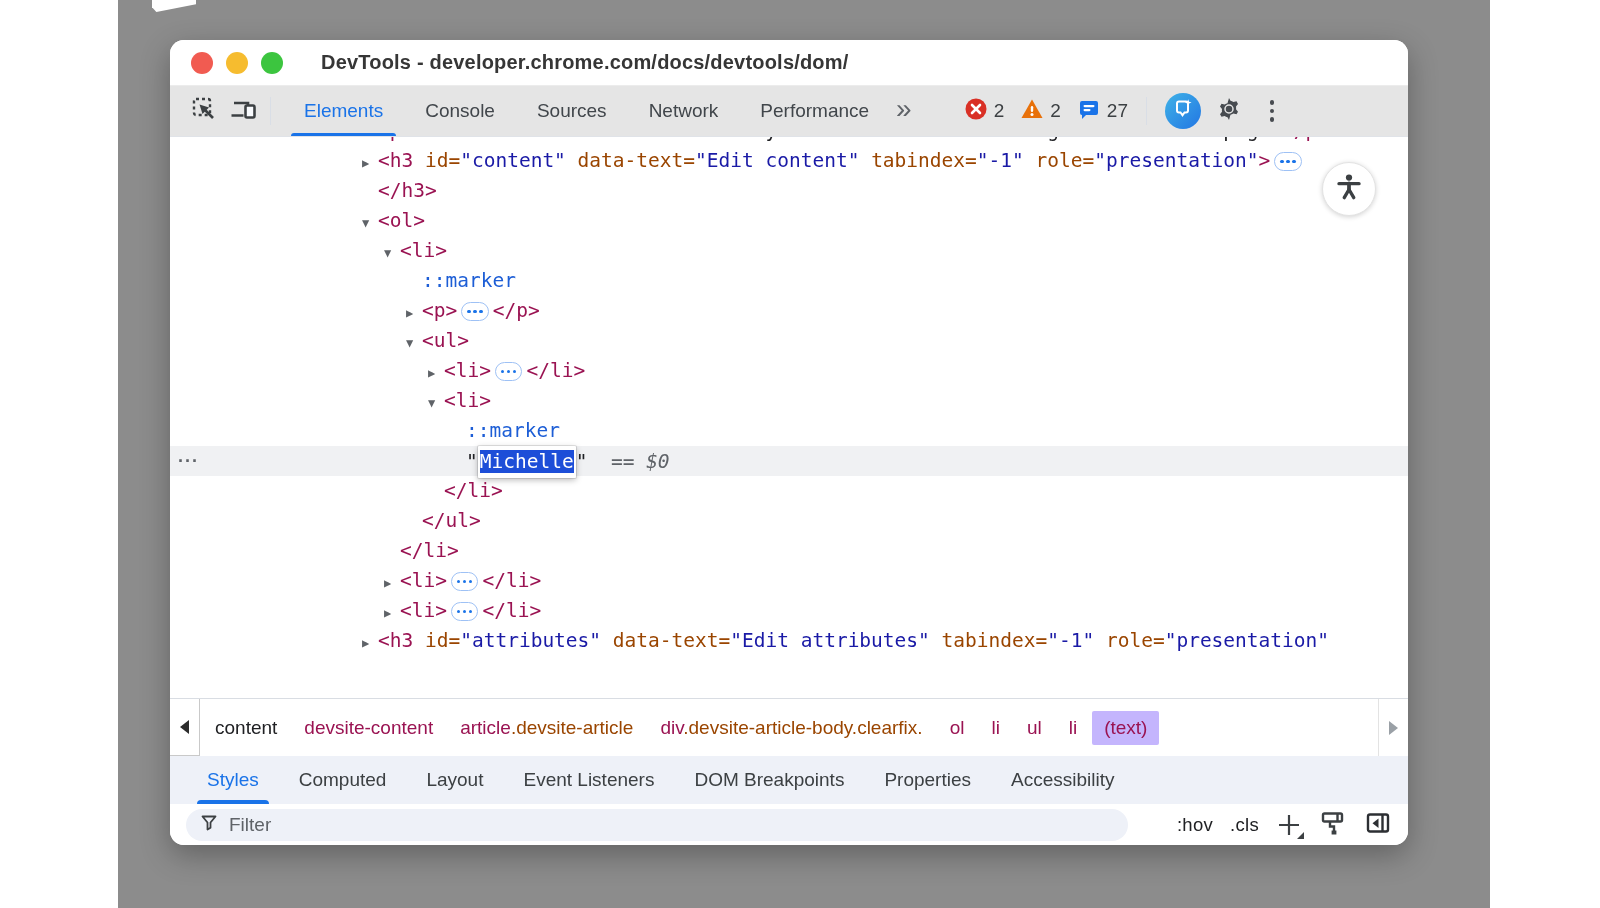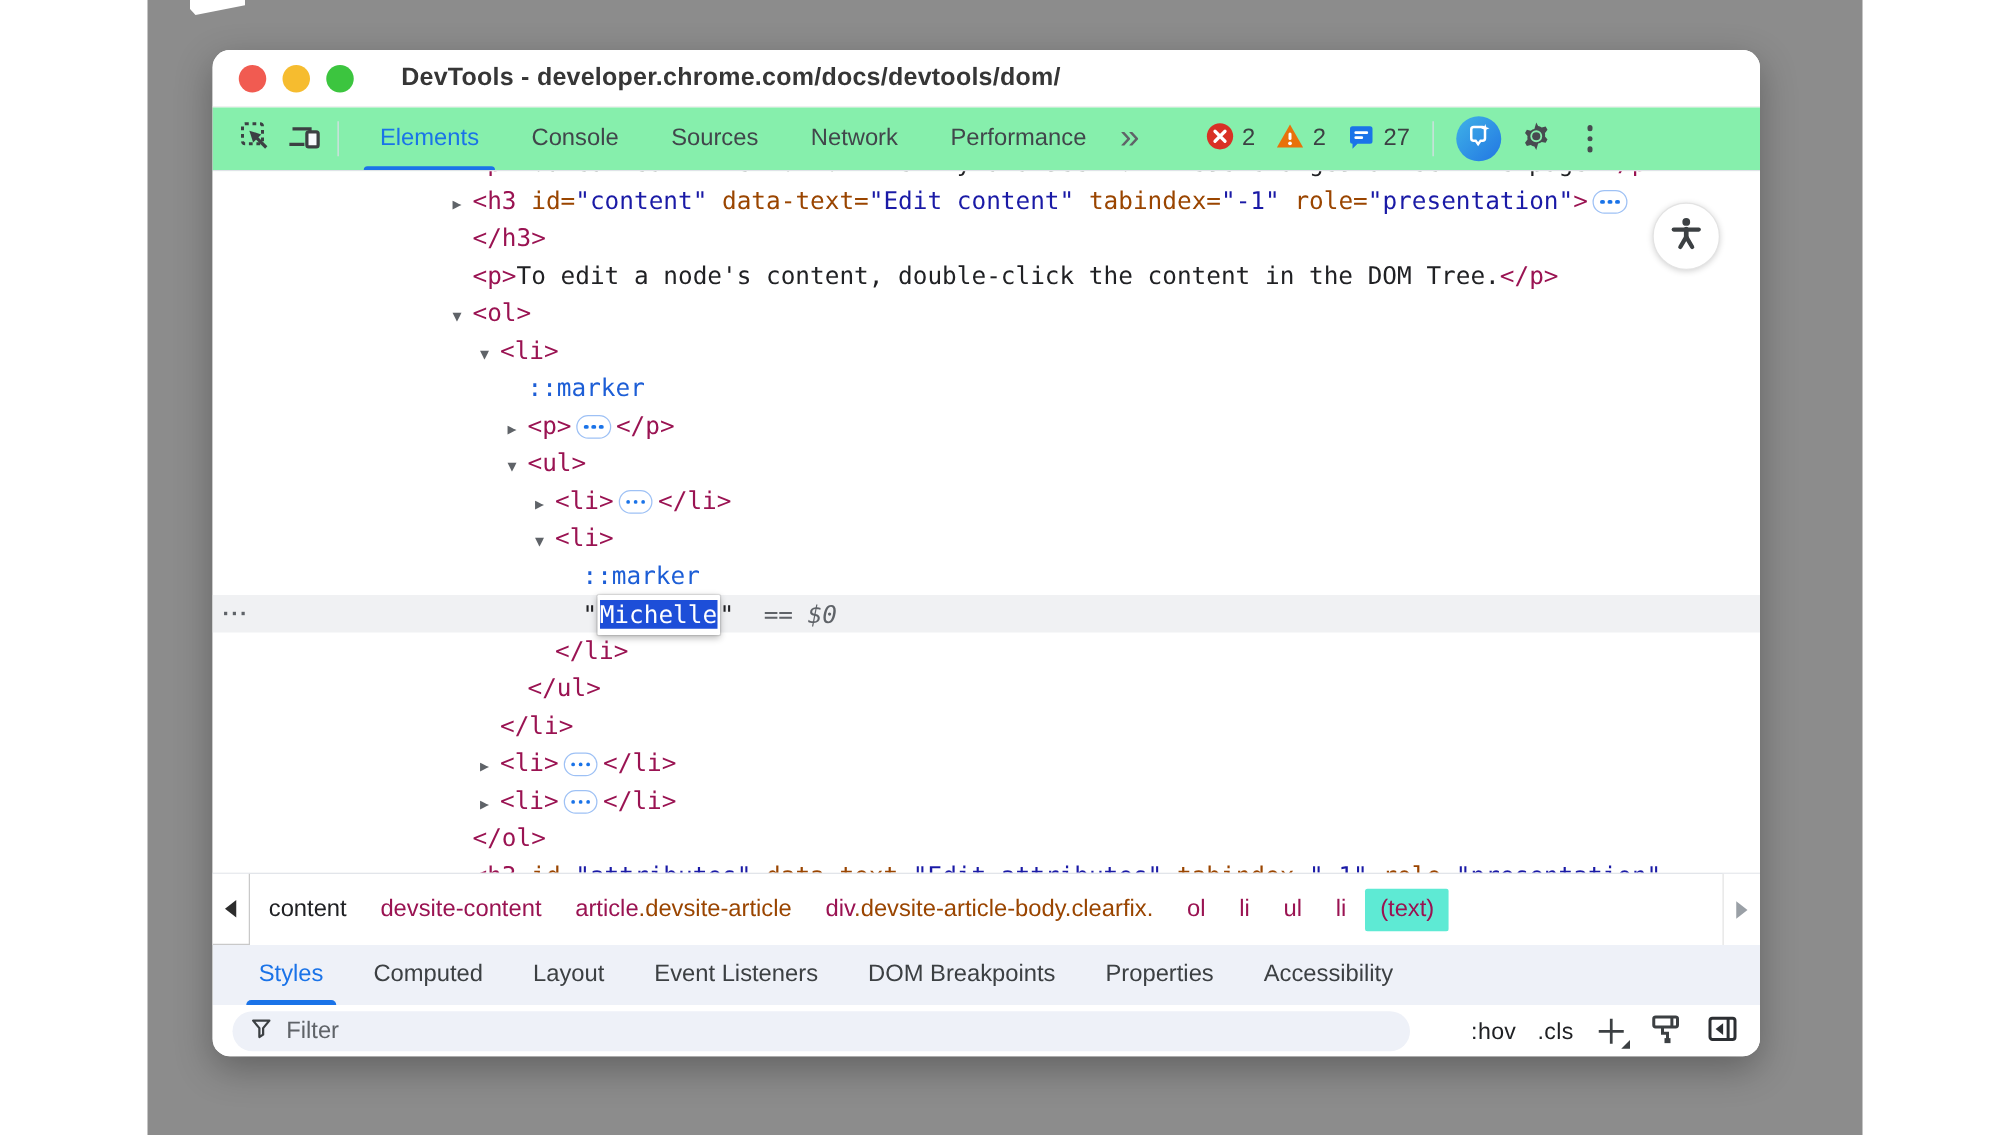--- a/index.html
+++ b/index.html
@@ -12,21 +12,21 @@
   .window { position:absolute; left:170px; top:40px; width:1238px; height:805px; background:#fff; border-radius:14px; box-shadow:0 10px 30px rgba(0,0,0,.30); overflow:hidden; display:flex; flex-direction:column; }
 
   
   .titlebar { height:46px; background:#fff; border-bottom:1px solid #ececec; display:flex; align-items:center; padding-left:21px; flex:none; }
   .lights { display:flex; gap:13px; align-items:center; }
   .light { width:22px; height:22px; border-radius:50%; }
   .light.red { background:#f15b51; } .light.yellow { background:#f6bc2f; } .light.green { background:#3cc53f; }
   .wtitle { margin-left:38px; font-size:20px; font-weight:600; color:#363636; letter-spacing:.2px; }
 
   
-  .toolbar { height:51px; background:#86efac; border-bottom:1px solid #e0e3e8; display:flex; align-items:stretch; padding:0 10px 0 14px; flex:none; }
+  .toolbar { height:51px; background:#e5e5e5; border-bottom:1px solid #e0e3e8; display:flex; align-items:stretch; padding:0 10px 0 14px; flex:none; }
   .tbtn { display:flex; align-items:center; justify-content:center; width:40px; flex:none; }
   .tdivider { width:1px; height:28px; background:#d9dee6; align-self:center; margin:0 6px; flex:none; }
   .tabs { display:flex; align-items:stretch; margin-left:6px; }
   .tab { position:relative; display:flex; align-items:center; padding:0 21px; font-size:19px; color:#41464b; cursor:default; }
   .tab.active { color:#1a73e8; }
   .tab.active::after { content:""; position:absolute; left:8px; right:8px; bottom:0; height:3px; background:#1a73e8; border-radius:3px 3px 0 0; }
   .moretabs { display:flex; align-items:center; font-size:28px; color:#5f6368; padding:0 14px 4px 6px; }
   .badges { display:flex; align-items:center; gap:16px; margin-left:38px; }
   .badge { display:flex; align-items:center; gap:6px; }
   .badge .cnt { font-size:19px; color:#3c4043; }
@@ -52,21 +52,21 @@
 
   
   .crumbbar { height:58px; border-top:1px solid #d9dde3; background:#fff; display:flex; align-items:stretch; flex:none; }
   .cscroll { width:30px; flex:none; display:flex; align-items:center; justify-content:center; background:#fff; }
   .cscroll.left { border:1px solid #c9c9c9; border-top:none; border-left:none; }
   .cscroll.right { border-left:1px solid #e3e3e3; margin-left:auto; }
   .tri-left { width:0; height:0; border-top:7px solid transparent; border-bottom:7px solid transparent; border-right:9px solid #2c2c2c; }
   .tri-right { width:0; height:0; border-top:7px solid transparent; border-bottom:7px solid transparent; border-left:9px solid #9aa0a6; }
   .crumblist { display:flex; align-items:center; gap:3px; padding-left:3px; font-size:19px; overflow:hidden; }
   .crumb { padding:6px 12px; white-space:nowrap; border-radius:2px; }
-  .crumb.sel { background:#5eead4; }
+  .crumb.sel { background:#c4b5fd; }
   .c-plain { color:#202124; } .c-g { color:#9a1352; } .c-c { color:#9a4500; }
 
   
   .sidetabs { height:48px; background:#eef1f8; display:flex; align-items:stretch; padding-left:17px; flex:none; }
   .stab { position:relative; display:flex; align-items:center; padding:0 20px; font-size:19px; color:#3c4043; }
   .stab.active { color:#1a73e8; }
   .stab.active::after { content:""; position:absolute; left:10px; right:10px; bottom:0; height:4px; background:#1a73e8; border-radius:4px 4px 0 0; }
 
   
   .filterbar { height:42px; background:#fff; display:flex; align-items:center; padding:0 16px; flex:none; }
@@ -188,36 +188,34 @@
             <span></span>
             <span></span>
         </div>
       </div>
     </div>
 
     <div class="tree">
         <div class="trow clip-top" style="padding-left: 192px;"><span class="arrow"></span><span class="seg-g">&lt;p&gt;</span><span class="seg-t">You can edit the DOM on the fly and see how these changes affect the page.</span><span class="seg-g">&lt;/p&gt;</span></div>
         <div class="trow" style="padding-left: 192px;"><span class="arrow">▶</span><span class="seg-g">&lt;h3</span><span class="seg-a"> id=</span><span class="seg-v">"content"</span><span class="seg-a"> data-text=</span><span class="seg-v">"Edit content"</span><span class="seg-a"> tabindex=</span><span class="seg-v">"-1"</span><span class="seg-a"> role=</span><span class="seg-v">"presentation"</span><span class="seg-g">&gt;</span><span class="pill"><span class="pdot"></span><span class="pdot"></span><span class="pdot"></span></span></div>
         <div class="trow" style="padding-left: 192px;"><span class="arrow"></span><span class="seg-g">&lt;/h3&gt;</span></div>
-        <div class="trow" style="padding-left: 192px;"><span class="arrow"></span><span class="seg-g">&lt;p&gt;</span><span class="seg-t">To edit a node's content, double-click the content in the DOM Tree.</span><span class="seg-g">&lt;/p&gt;</span></div>
         <div class="trow" style="padding-left: 192px;"><span class="arrow">▼</span><span class="seg-g">&lt;ol&gt;</span></div>
         <div class="trow" style="padding-left: 214px;"><span class="arrow">▼</span><span class="seg-g">&lt;li&gt;</span></div>
         <div class="trow" style="padding-left: 236px;"><span class="arrow"></span><span class="seg-m">::marker</span></div>
         <div class="trow" style="padding-left: 236px;"><span class="arrow">▶</span><span class="seg-g">&lt;p&gt;</span><span class="pill"><span class="pdot"></span><span class="pdot"></span><span class="pdot"></span></span><span class="seg-g">&lt;/p&gt;</span></div>
         <div class="trow" style="padding-left: 236px;"><span class="arrow">▼</span><span class="seg-g">&lt;ul&gt;</span></div>
         <div class="trow" style="padding-left: 258px;"><span class="arrow">▶</span><span class="seg-g">&lt;li&gt;</span><span class="pill"><span class="pdot"></span><span class="pdot"></span><span class="pdot"></span></span><span class="seg-g">&lt;/li&gt;</span></div>
         <div class="trow" style="padding-left: 258px;"><span class="arrow">▼</span><span class="seg-g">&lt;li&gt;</span></div>
         <div class="trow" style="padding-left: 280px;"><span class="arrow"></span><span class="seg-m">::marker</span></div>
         <div class="trow sel" style="padding-left: 280px;"><span class="arrow"></span><span class="rowdots">···</span><span class="seg-t">"</span><span class="editbox"><span class="editsel">Michelle</span></span><span class="seg-t">"</span><span class="seg-q">  == </span><span class="seg-qi">$0</span></div>
         <div class="trow" style="padding-left: 258px;"><span class="arrow"></span><span class="seg-g">&lt;/li&gt;</span></div>
         <div class="trow" style="padding-left: 236px;"><span class="arrow"></span><span class="seg-g">&lt;/ul&gt;</span></div>
         <div class="trow" style="padding-left: 214px;"><span class="arrow"></span><span class="seg-g">&lt;/li&gt;</span></div>
         <div class="trow" style="padding-left: 214px;"><span class="arrow">▶</span><span class="seg-g">&lt;li&gt;</span><span class="pill"><span class="pdot"></span><span class="pdot"></span><span class="pdot"></span></span><span class="seg-g">&lt;/li&gt;</span></div>
         <div class="trow" style="padding-left: 214px;"><span class="arrow">▶</span><span class="seg-g">&lt;li&gt;</span><span class="pill"><span class="pdot"></span><span class="pdot"></span><span class="pdot"></span></span><span class="seg-g">&lt;/li&gt;</span></div>
-        <div class="trow" style="padding-left: 192px;"><span class="arrow"></span><span class="seg-g">&lt;/ol&gt;</span></div>
         <div class="trow" style="padding-left: 192px;"><span class="arrow">▶</span><span class="seg-g">&lt;h3</span><span class="seg-a"> id=</span><span class="seg-v">"attributes"</span><span class="seg-a"> data-text=</span><span class="seg-v">"Edit attributes"</span><span class="seg-a"> tabindex=</span><span class="seg-v">"-1"</span><span class="seg-a"> role=</span><span class="seg-v">"presentation"</span></div>
       </div>
 
     <div class="crumbbar">
       <div class="cscroll left">
         <span class="tri-left"></span>
       </div>
       <div class="crumblist">
           <span class="crumb"><span class="c-plain">content</span></span>
           <span class="crumb"><span class="c-g">devsite-content</span></span>

